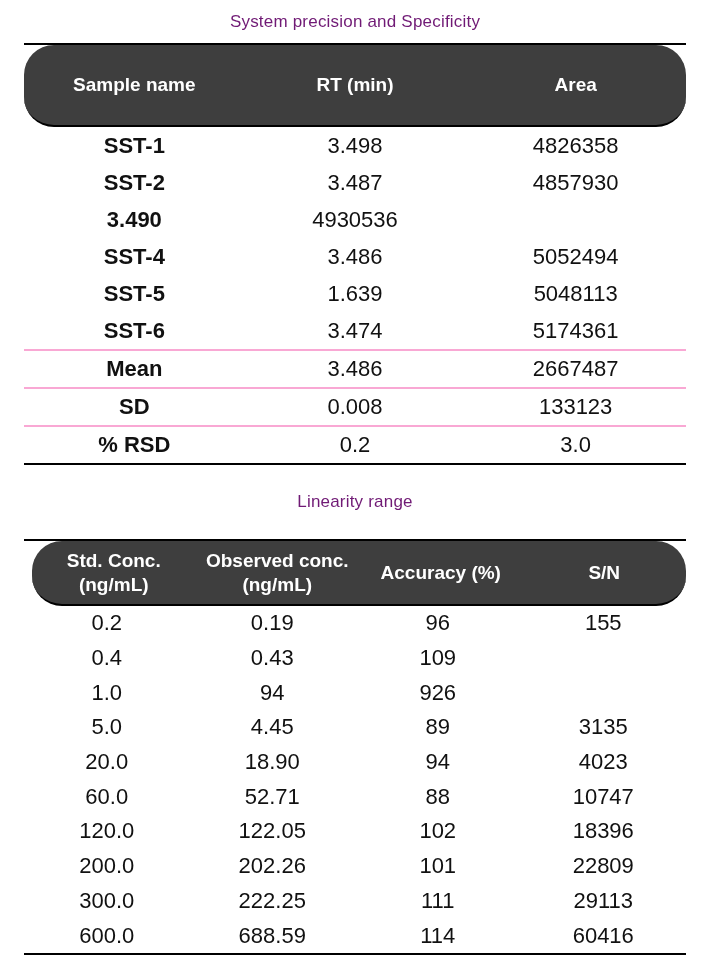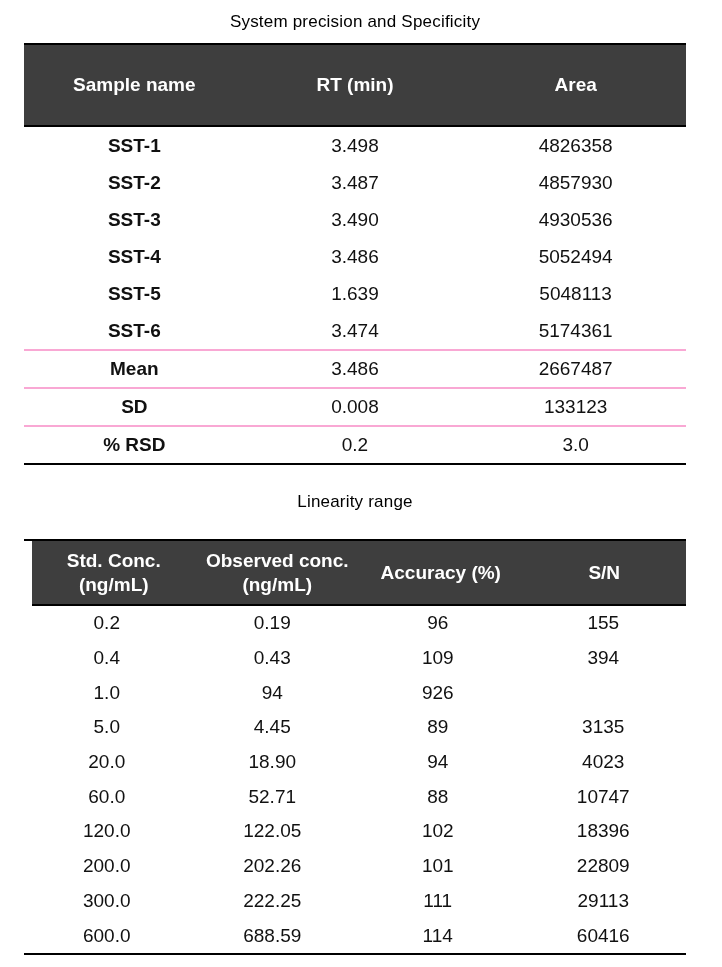--- a/index.html
+++ b/index.html
@@ -18,45 +18,46 @@
   .wrap {
     margin-left: 24px;
     width: 662px;
   }
   .table-title {
     height: 43px;
     display: flex;
     align-items: center;
     justify-content: center;
     font-size: 17px;
-    color: #000000;
+    color: #701a75;
     letter-spacing: 0.2px;
   }
   .table-title.second {
     height: 74px;
   }
   .tbl {
     border-top: 2px solid #000000;
     border-bottom: 2px solid #000000;
   }
   .thead {
     background: #3e3e3e;
     color: #ffffff;
     font-weight: bold;
     font-size: 19px;
     border-bottom: 2px solid #000000;
     display: flex;
     align-items: center;
+    border-radius: 30px;
   }
   .t1 .thead { height: 80px; }
   .t2 .thead { height: 63px; line-height: 1.22; margin-left: 8px; }
   .row {
     display: flex;
     align-items: center;
-    font-size: 19px;
+    font-size: 22px;
   }
   .t1 .tbody .row { height: 37px; }
   .t2 .tbody .row { height: 34.7px; }
   .t1 .cell { width: 33.333%; text-align: center; }
   .t2 .cell { width: 25%; text-align: center; }
   .t1 .tbody .cell:first-child,
   .t1 .tsummary .cell:first-child { font-weight: bold; }
   .tsummary .row {
     height: 36px;
     border-top: 2px solid #f9a8d4;
@@ -86,21 +87,20 @@
           <div class="cell">SST-1</div>
           <div class="cell">3.498</div>
           <div class="cell">4826358</div>
         </div>
         <div class="row">
           <div class="cell">SST-2</div>
           <div class="cell">3.487</div>
           <div class="cell">4857930</div>
         </div>
         <div class="row">
-          <div class="cell">SST-3</div>
           <div class="cell">3.490</div>
           <div class="cell">4930536</div>
         </div>
         <div class="row">
           <div class="cell">SST-4</div>
           <div class="cell">3.486</div>
           <div class="cell">5052494</div>
         </div>
         <div class="row">
           <div class="cell">SST-5</div>
@@ -155,21 +155,20 @@
         <div class="row">
           <div class="cell">0.2</div>
           <div class="cell">0.19</div>
           <div class="cell">96</div>
           <div class="cell">155</div>
         </div>
         <div class="row">
           <div class="cell">0.4</div>
           <div class="cell">0.43</div>
           <div class="cell">109</div>
-          <div class="cell">394</div>
         </div>
         <div class="row">
           <div class="cell">1.0</div>
           <div class="cell">94</div>
           <div class="cell">926</div>
         </div>
         <div class="row">
           <div class="cell">5.0</div>
           <div class="cell">4.45</div>
           <div class="cell">89</div>

